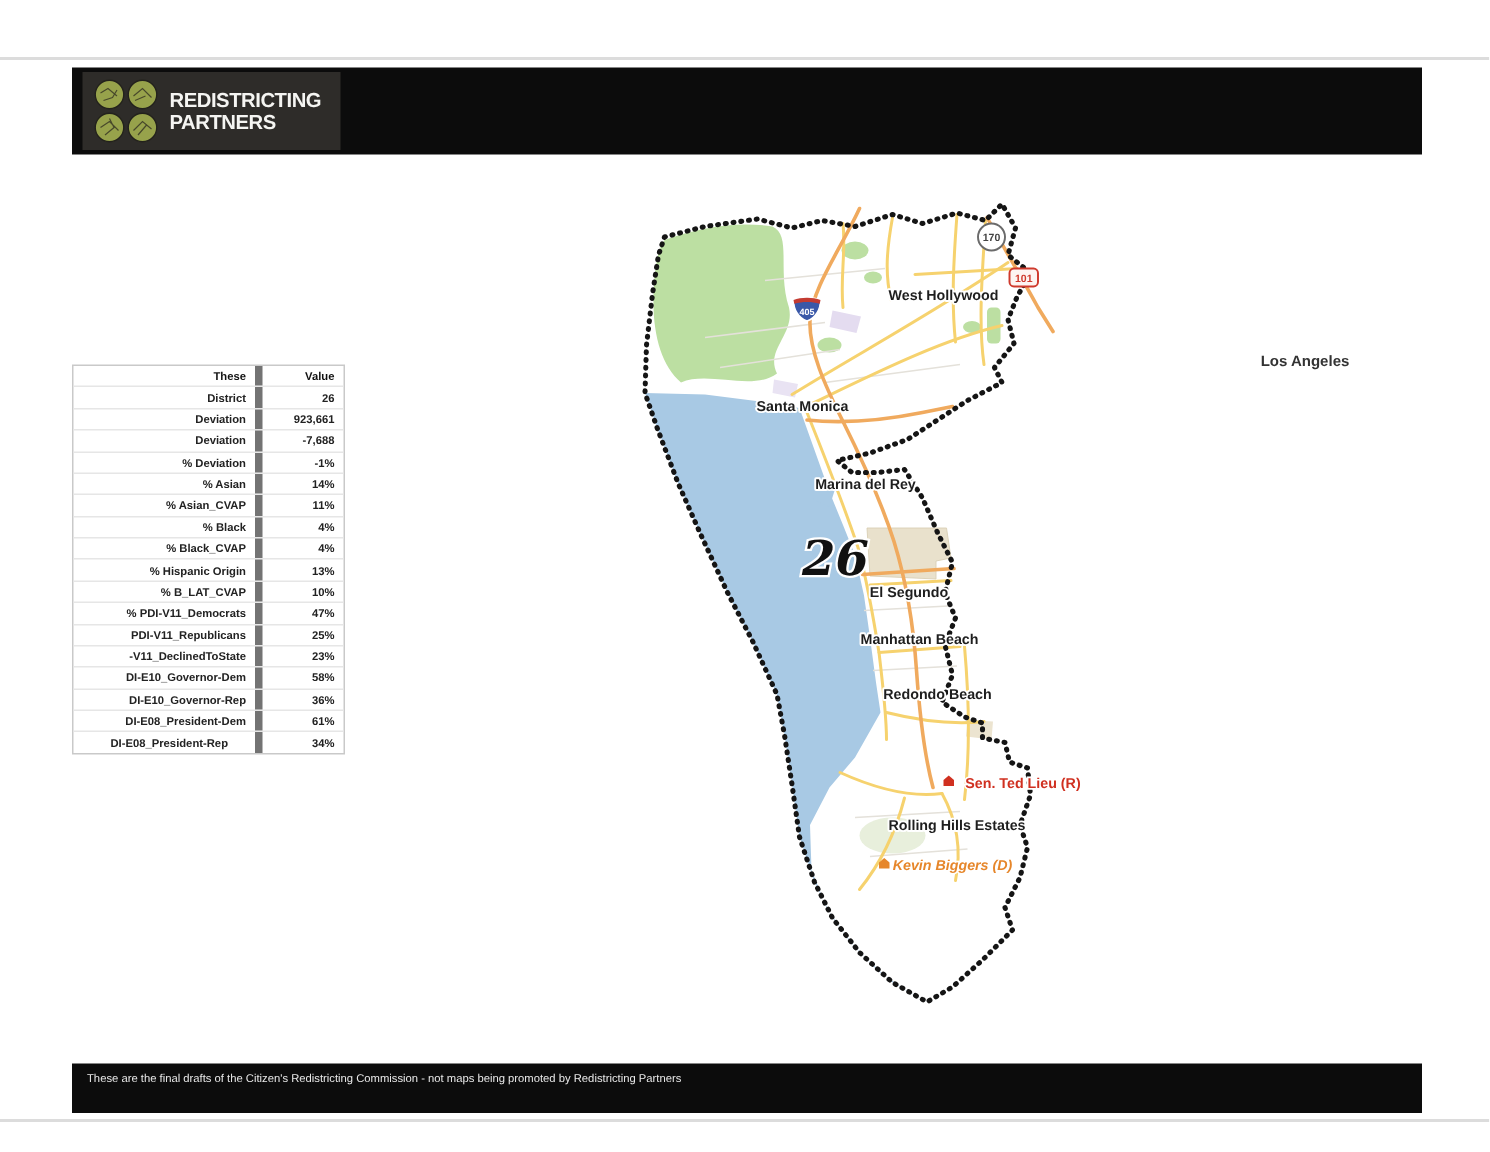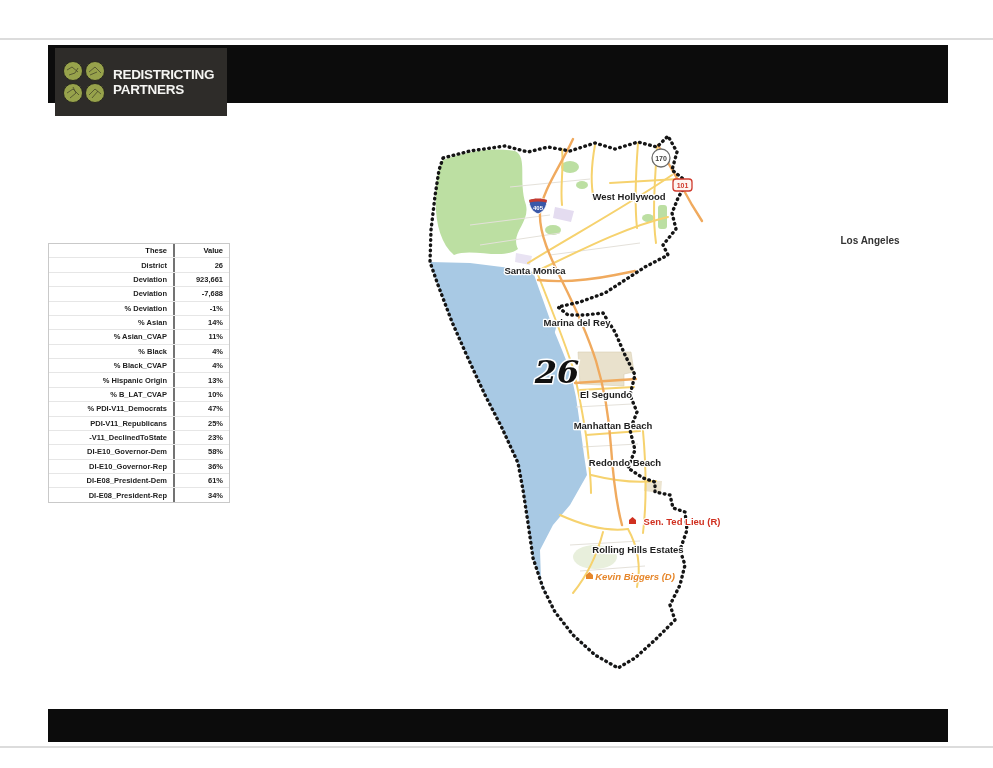--- a/index.html
+++ b/index.html
@@ -4,36 +4,36 @@
 <style>
   html,body{margin:0;padding:0;background:#ffffff;}
   .page{position:relative;width:993px;height:768px;background:#ffffff;overflow:hidden;
         font-family:"Liberation Sans",sans-serif;}
   .hairline{position:absolute;left:0;width:993px;height:2px;background:#dcdcdc;}
   .hairline.top{top:38px;}
   .hairline.bottom{top:746px;}
 
   
   .header-bar{position:absolute;left:48px;top:45px;width:900px;height:58px;background:#0c0c0c;}
-  .logo-box{position:absolute;left:7px;top:3px;width:172px;height:68px;background:#2e2c29;
+  .logo-box{position:absolute;left:7px;top:3px;width:172px;height:52px;background:#2e2c29;
             display:flex;align-items:center;gap:7px;padding:0 7px;box-sizing:border-box;}
   .logo-text{color:#f5f5f2;font-weight:bold;font-size:13.5px;line-height:1.12;letter-spacing:-0.3px;}
   .header-title{position:absolute;left:430px;top:0;width:340px;height:100%;
                 display:flex;align-items:center;justify-content:center;
                 color:#4b8a3d;font-weight:bold;font-size:15px;white-space:pre;}
 
   
   .stats-table{position:absolute;left:48px;top:243px;width:182px;
                border:1px solid #c9c9c9;background:#fff;box-sizing:border-box;}
   .t-row{display:flex;border-bottom:1px solid #e6e6e6;}
-  .t-row:last-child{border-bottom:none;}
+  .t-row:last-child{border-bottom:none;gap:12px;}
   .t-field{flex:1 1 auto;text-align:right;font-size:7.5px;font-weight:bold;color:#222;
            padding:2.2px 6px 2.2px 2px;white-space:nowrap;overflow:hidden;}
   .t-value{width:46px;text-align:right;font-size:7.5px;font-weight:bold;color:#222;
-           padding:2.2px 6px 2.2px 2px;border-left:2px solid #737373;white-space:nowrap;}
+           padding:2.2px 6px 2.2px 2px;border-left:5px solid #737373;white-space:nowrap;}
   .t-head .t-field,.t-head .t-value{color:#111;}
 
   
   .map-wrap{position:absolute;left:410px;top:125px;width:530px;height:560px;}
 
   
   .footer-bar{position:absolute;left:48px;top:709px;width:900px;height:33px;background:#0c0c0c;
               color:#e9e9e9;font-size:7.5px;line-height:1.6;padding:4px 10px;box-sizing:border-box;}
   .footer-bar div{white-space:nowrap;overflow:hidden;}
 </style>
@@ -245,15 +245,16 @@
         <text x="272" y="400" font-family="Liberation Sans, sans-serif" font-weight="bold" font-size="9.5" fill="#d03020" text-anchor="middle" style="paint-order:stroke;stroke:#ffffff;stroke-width:2.2;">Sen. Ted Lieu (R)</text>
       </g>
       <g>
         <path d="M176,450 L179.5,447 L183,450 L183,454 L176,454 Z" fill="#e6862a"></path>
         <text x="225" y="455" font-family="Liberation Sans, sans-serif" font-weight="bold" font-style="italic" font-size="9.5" fill="#e6862a" text-anchor="middle" style="paint-order:stroke;stroke:#ffffff;stroke-width:2.2;">Kevin Biggers (D)</text>
       </g>
     </svg>
   </div>
 
   <div class="footer-bar">
+    <div>These are the final drafts of the Citizen's Redistricting Commission - not maps being promoted by Redistricting Partners</div>
   </div>
 
 </div>
 
 </body></html>

